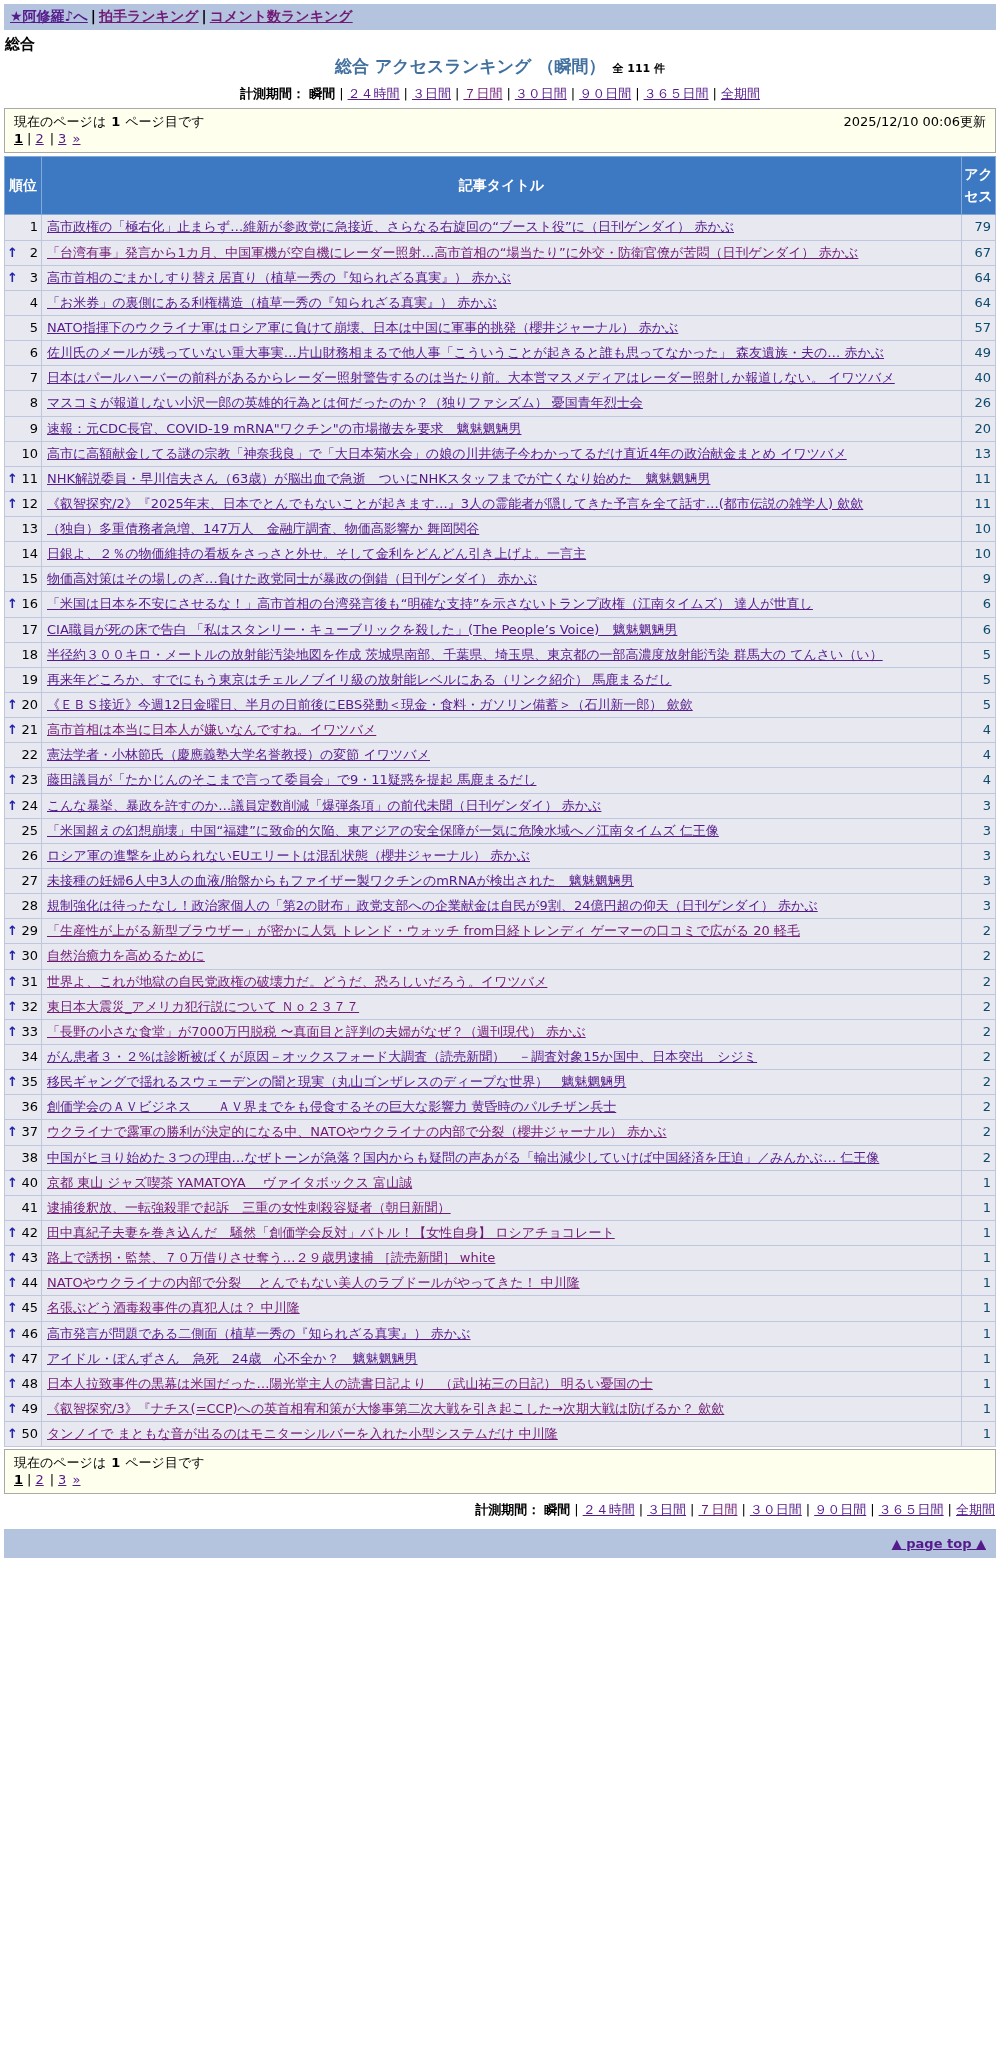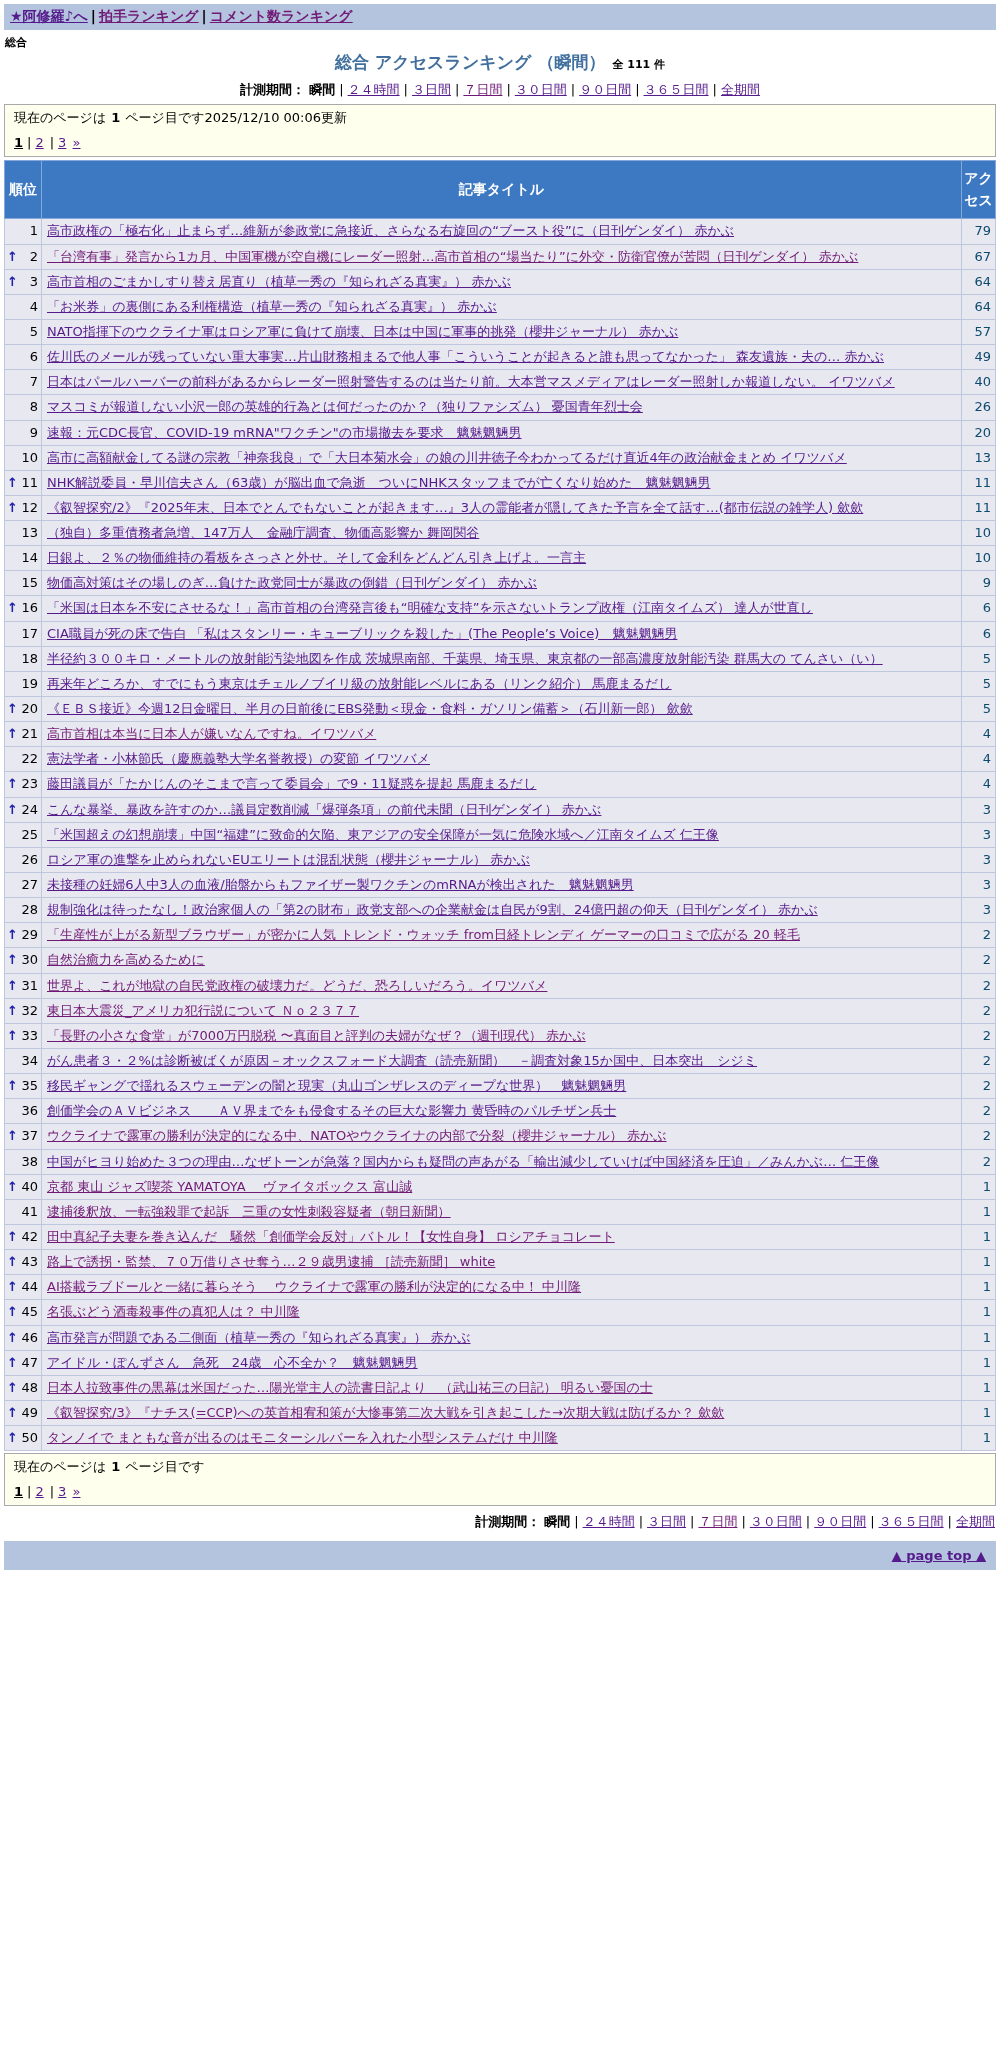--- a/index.html
+++ b/index.html
@@ -6,36 +6,36 @@
     font-family:"DejaVu Sans","Liberation Sans",sans-serif; font-size:13px; }
   body { padding:4px 4px 40px 4px; width:1000px; box-sizing:border-box; }
 
   a { text-decoration:underline; cursor:pointer; }
   a.visited { color:#551a8b; }
   a.fresh   { color:#701a75; }
 
   .topbar { background:#b4c4de; padding:4px 6px; font-size:14px; font-weight:bold; }
   .topbar .sep { color:#000; font-weight:bold; margin:0 3px; }
 
-  .cat { font-size:11px; font-weight:bold; margin:5px 0 1px 1px; }
+  .cat { font-size:15px; font-weight:bold; margin:5px 0 1px 1px; }
 
   .title-line { text-align:center; margin:1px 0 7px 0; }
   .page-title { color:#41709f; font-weight:bold; font-size:17px; }
   .total { font-size:11px; font-weight:bold; margin-left:7px; }
 
   .period-line { text-align:center; margin:3px 0 5px 0; }
   .period-line.bottom { text-align:right; margin:7px 1px 9px 0; }
   .period-line .plabel { font-weight:bold; }
   .period-line .cur { font-weight:bold; }
   .period-line .sep { margin:0 4px; }
 
   .infobox { background:#ffffee; border:1px solid #a9a9a9; padding:4px 9px 6px 9px; margin:2px 0; }
-  .infobox .row1 { display:flex; align-items:baseline; }
+  .infobox .row1 { display:flex; justify-content:space-between; align-items:baseline; }
   .pagenum { font-weight:bold; margin:0 5px; }
-  .pagination { margin-top:8px; }
+  .pagination { }
   .pagination .curpage { font-weight:bold; text-decoration:underline; }
   .pagination .sep { margin:0 4px; }
   .pagination a { margin-right:2px; }
 
   table.rank-table { width:100%; border-collapse:collapse; table-layout:fixed;
     border:1px solid #6d28d9; margin-top:3px; }
   .rank-table th { background:#3d78c2; color:#fff; font-size:14px; font-weight:bold;
     border:1px solid #85a8d8; padding:7px 2px; word-break:break-all; line-height:1.55; }
   .rank-table col.c-rank { width:37px; }
   .rank-table col.c-access { width:34px; }
@@ -291,21 +291,21 @@
         <td class="titlecell"><a class="fresh">田中真紀子夫妻を巻き込んだ　騒然「創価学会反対」バトル！【女性自身】 ロシアチョコレート</a></td>
         <td class="access">1</td>
       </tr>
       <tr>
         <td class="rank"><span class="arrow">↑</span>43</td>
         <td class="titlecell"><a class="fresh">路上で誘拐・監禁、７０万借りさせ奪う…２９歳男逮捕 ［読売新聞］ white</a></td>
         <td class="access">1</td>
       </tr>
       <tr>
         <td class="rank"><span class="arrow">↑</span>44</td>
-        <td class="titlecell"><a class="fresh">AI搭載ラブドールと一緒に暮らそう ＿ウクライナで露軍の勝利が決定的になる中！ 中川隆</a></td>
+        <td class="titlecell"><a class="fresh">NATOやウクライナの内部で分裂 ＿とんでもない美人のラブドールがやってきた！ 中川隆</a></td>
         <td class="access">1</td>
       </tr>
       <tr>
         <td class="rank"><span class="arrow">↑</span>45</td>
         <td class="titlecell"><a class="fresh">名張ぶどう酒毒殺事件の真犯人は？ 中川隆</a></td>
         <td class="access">1</td>
       </tr>
       <tr>
         <td class="rank"><span class="arrow">↑</span>46</td>
         <td class="titlecell"><a class="visited">高市発言が問題である二側面（植草一秀の『知られざる真実』） 赤かぶ</a></td>

